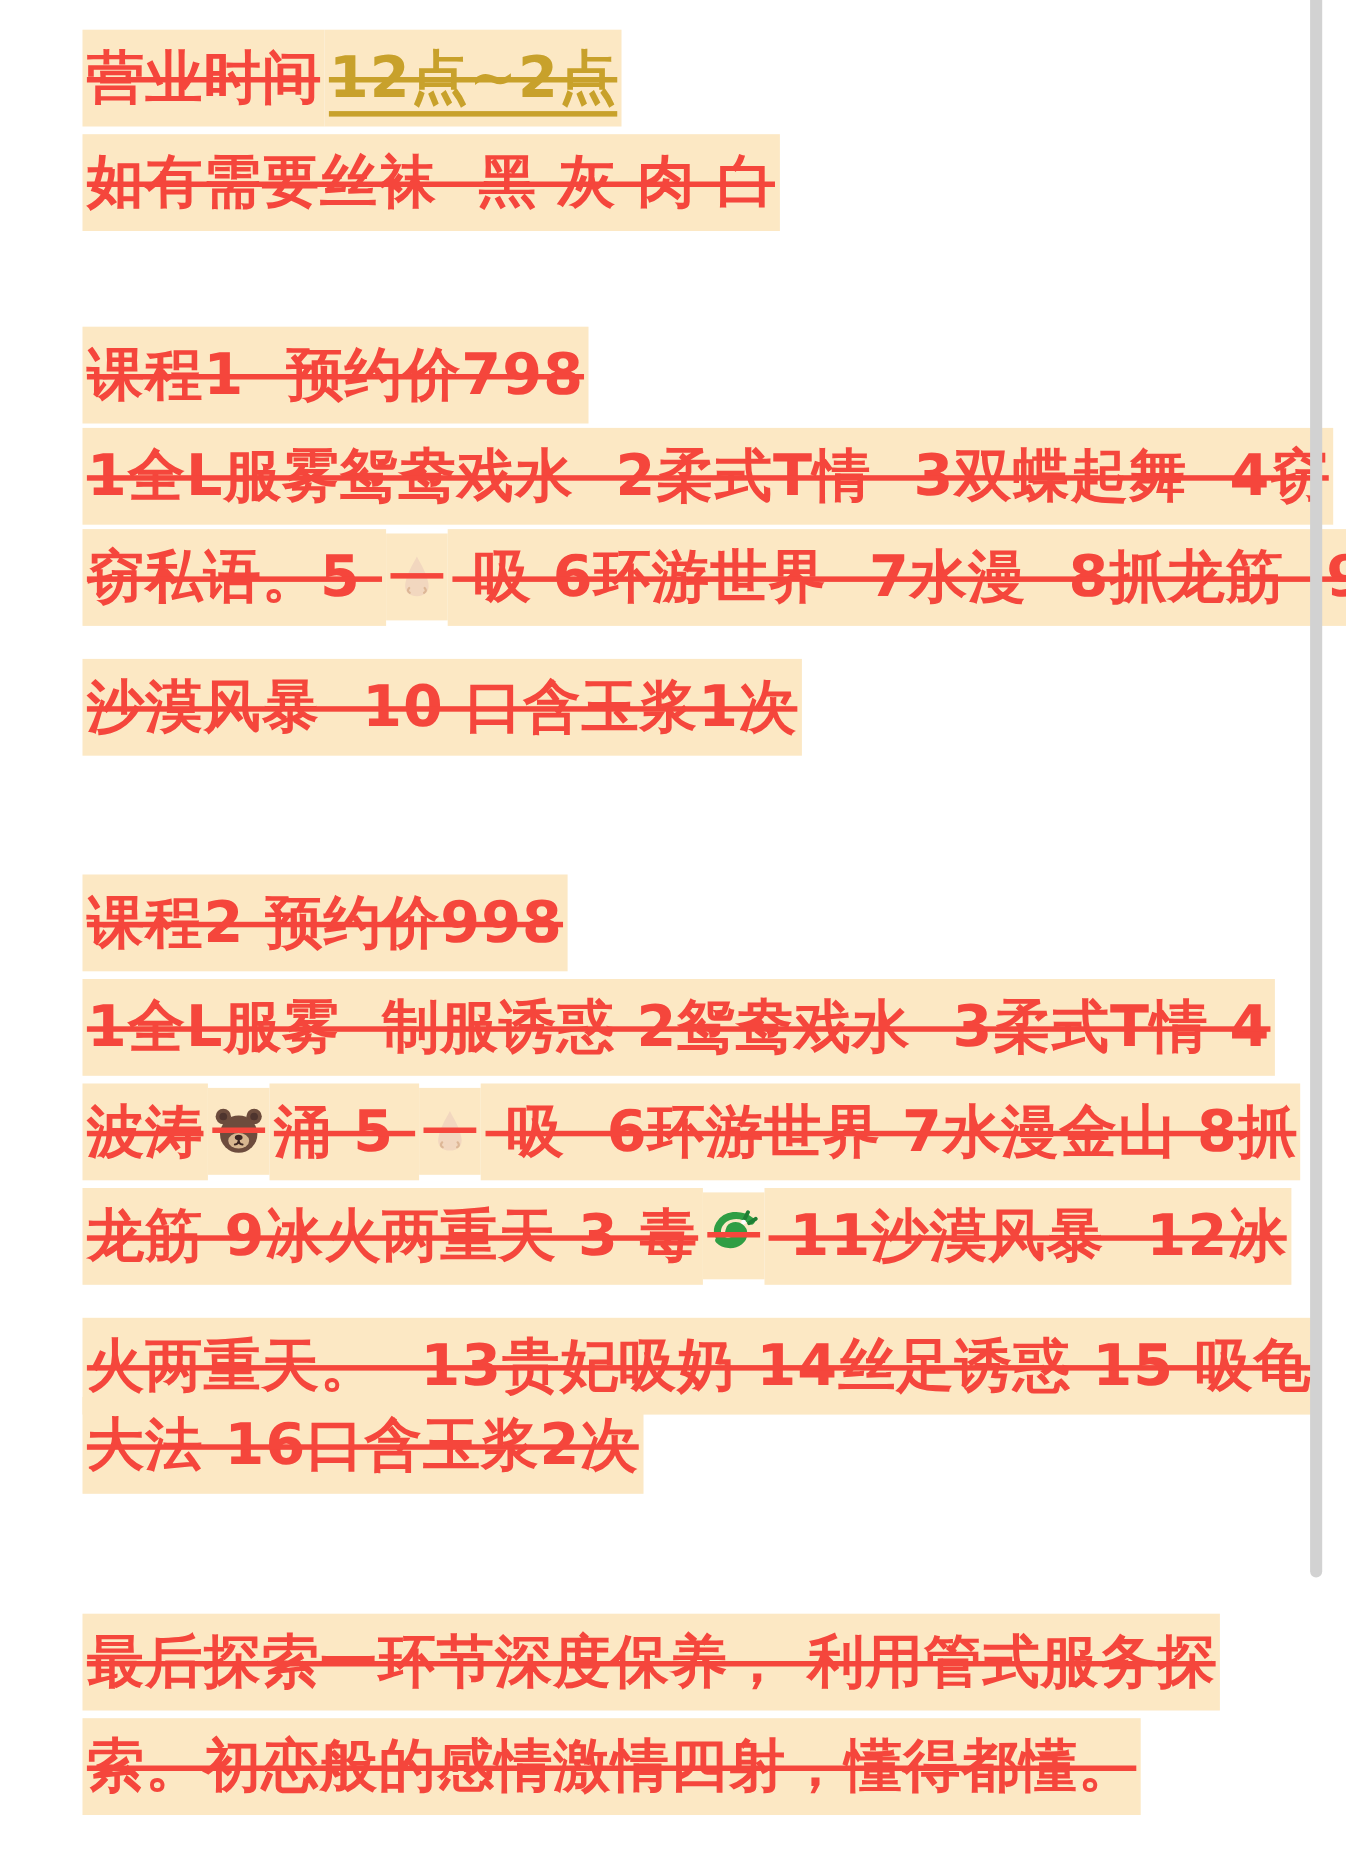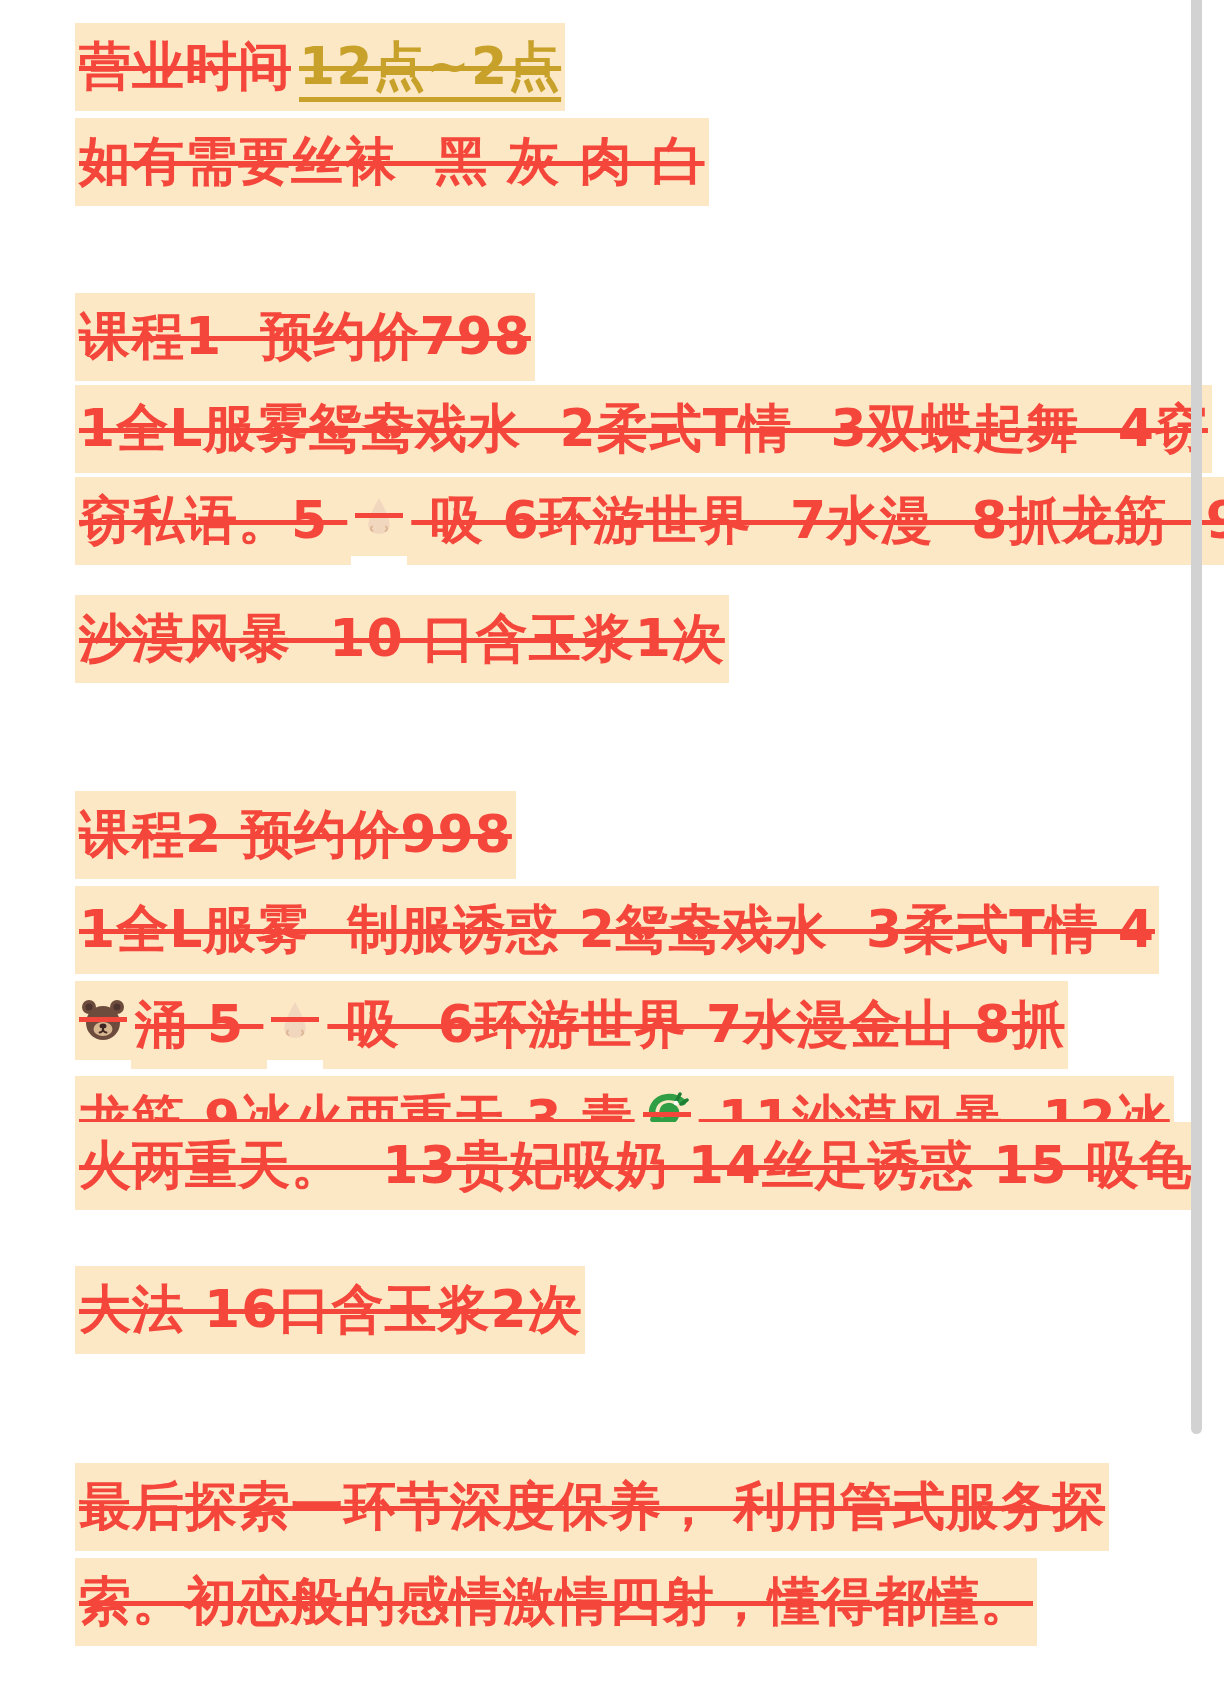--- a/index.html
+++ b/index.html
@@ -14,21 +14,21 @@
     background:#ffffff;
     position:relative;
     overflow:hidden;
     font-family:"DejaVu Sans","Liberation Sans",sans-serif;
   }
   .line{
     position:absolute;
     left:75px;
     height:95px;
     display:flex;
-    align-items:flex-start;
+    align-items:center;
     font-size:52px;
     font-weight:600;
     letter-spacing:1px;
   }
   .line span{white-space:pre;}
   .hl{
     background:var(--hl);
     padding:9px 4px;
   }
   .red{
@@ -98,20 +98,21 @@
 
 <div class="line" style="top:791px">
   <span class="hl red">课程2 预约价998</span>
 </div>
 
 <div class="line" style="top:886px">
   <span class="hl red">1全L服雾  制服诱惑 2鸳鸯戏水  3柔式T情 4</span>
 </div>
 
 <div class="line" style="top:981px">
+  <span class="hl red">波涛</span>
     <span class="emoji"><svg viewBox="0 0 48 48" aria-hidden="true">
       <circle cx="10" cy="10" r="7" fill="#6d4c3d"></circle>
         <circle cx="38" cy="10" r="7" fill="#6d4c3d"></circle>
       <circle cx="10" cy="10" r="3.5" fill="#4e342e"></circle>
         <circle cx="38" cy="10" r="3.5" fill="#4e342e"></circle>
       <circle cx="24" cy="26" r="17" fill="#6d4c3d"></circle>
       <ellipse cx="24" cy="32" rx="9.5" ry="7" fill="#d7b690"></ellipse>
       <ellipse cx="24" cy="29" rx="3.5" ry="2.5" fill="#3e2723"></ellipse>
       <path d="M24 31 q0 4.5 -3.5 4.5 M24 31 q0 4.5 3.5 4.5" stroke="#3e2723" stroke-width="1.8" fill="none" stroke-linecap="round"></path>
       <circle cx="17" cy="22.5" r="2" fill="#3e2723"></circle>
@@ -132,21 +133,21 @@
   <span class="hl red">龙筋 9冰火两重天 3 毒</span>
     <span class="emoji"><svg viewBox="0 0 48 48" aria-hidden="true">
       <path d="M40 10 C30 2 16 4 11 13 c-4 7 -1 13 5 15 c5 1.6 10 -1 10.5 -5.5 c0.4 -3.8 -3.5 -6 -6.5 -4.5 c1 -4 6.5 -5 10 -2.5 c4.5 3.2 4 9.5 -0.5 13 c-6 4.6 -14.5 3.5 -19 -1" fill="none" stroke="#2f9e44" stroke-width="6.5" stroke-linecap="round"></path>
       <path d="M38 12 l6 -4 M34 8 l3 -6" stroke="#1e7e34" stroke-width="3.5" stroke-linecap="round"></path>
       <circle cx="33" cy="11" r="2.2" fill="#ffffff"></circle>
       <rect x="-4" y="20" width="56" height="5" fill="#f5463c"></rect>
     </svg></span>
     <span class="hl red"> 11沙漠风暴  12冰</span>
 </div>
 
-<div class="line" style="top:1122px">
+<div class="line" style="top:1194px">
   <span class="hl red">火两重天。  13贵妃吸奶 14丝足诱惑 15 吸龟</span>
 </div>
 
 <div class="line" style="top:1266px">
   <span class="hl red">大法 16口含玉浆2次</span>
 </div>
 
 <div class="line" style="top:1463px">
   <span class="hl red">最后探索一环节深度保养， 利用管式服务探</span>
 </div>

